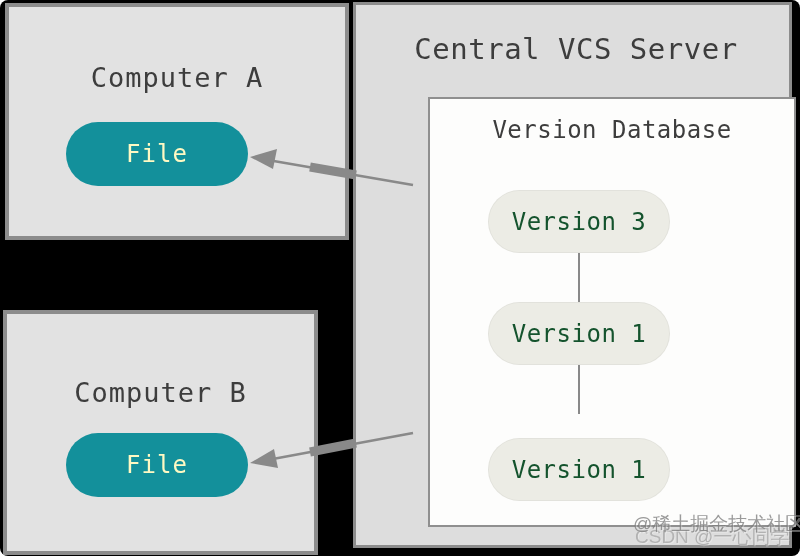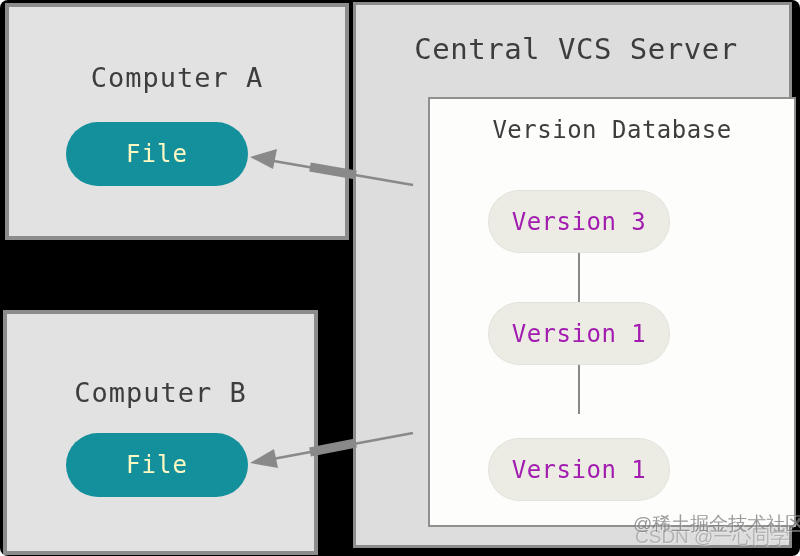--- a/index.html
+++ b/index.html
@@ -48,21 +48,21 @@
   }
   .file-pill{
     background:#13909b;
     color:#fef9c3;
     font-size:24px;
     letter-spacing:1px;
   }
   .version-pill{
     background:#ecece5;
     border:1px solid rgba(0,0,0,0.04);
-    color:#a21caf;
+    color:#14532d;
     font-size:24px;
     height:63px;
     letter-spacing:0.5px;
   }
   .overlay{
     position:absolute;left:0;top:0;
     pointer-events:none;
   }
   .watermark{
     position:absolute;

